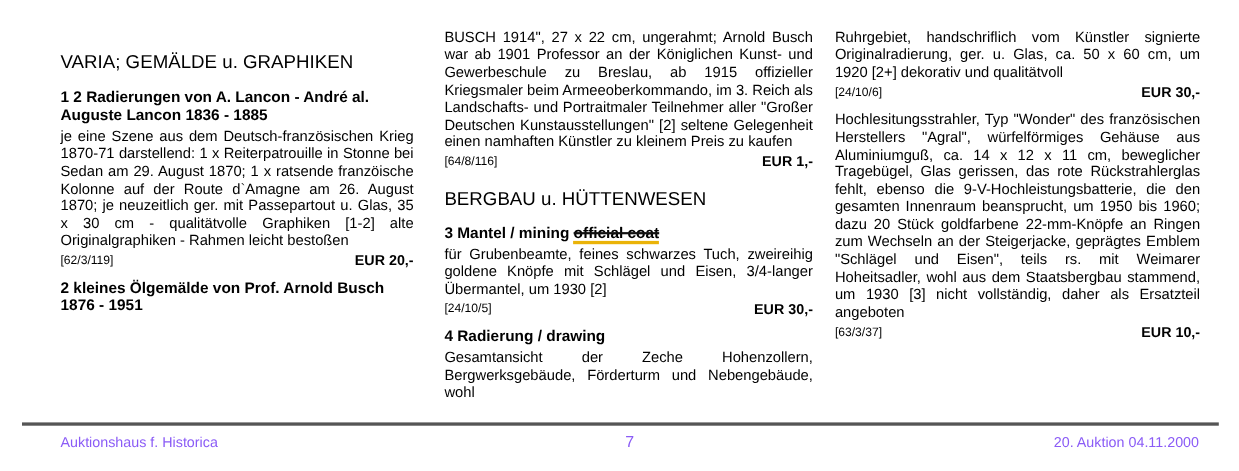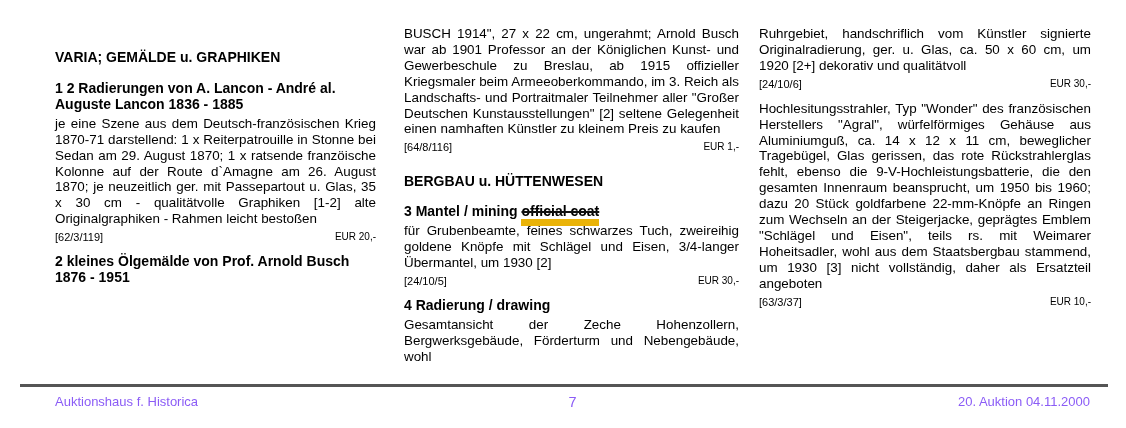--- a/index.html
+++ b/index.html
@@ -14,22 +14,22 @@
   .col {
     position: absolute;
     text-align: justify;
     font-size: 13.4px;
     line-height: 15.9px;
   }
   .col1 { left: 55px;  top: 46px; width: 321px; }
   .col2 { left: 404px; top: 26px; width: 335px; }
   .col3 { left: 759px; top: 26px; width: 332px; }
   .section-heading {
-    font-size: 14px;
-    font-weight: bold;
+    font-size: 17px;
+    font-weight: normal;
     line-height: 22px;
     text-align: left;
     margin: 0 0 13px 0;
     white-space: nowrap;
   }
   .col2 .section-heading { margin: 15px 0 12px 0; }
   .item { margin-top: 9px; }
   .item:first-child { margin-top: 0; }
   .item-title {
     font-weight: bold;
@@ -41,22 +41,22 @@
   .body-text { margin: 0; }
   .cont { text-align-last: justify; }
   .refline {
     display: flex;
     justify-content: space-between;
     align-items: flex-end;
     margin: 2px 0 1px 0;
     line-height: 16px;
   }
   .ref { font-size: 11px; }
-  .price { font-size: 10px; font-weight: normal; }
-  .corr { border-bottom: 7px solid #eab308; }
+  .price { font-size: 13px; font-weight: bold; }
+  .corr { border-bottom: 3px solid #eab308; }
   .strike {
     text-decoration: line-through;
     text-decoration-thickness: 1.5px;
     text-decoration-color: #111111;
   }
   .footer-rule {
     position: absolute;
     left: 20px; right: 18px; top: 384px;
     height: 3px;
     background: #555555;

